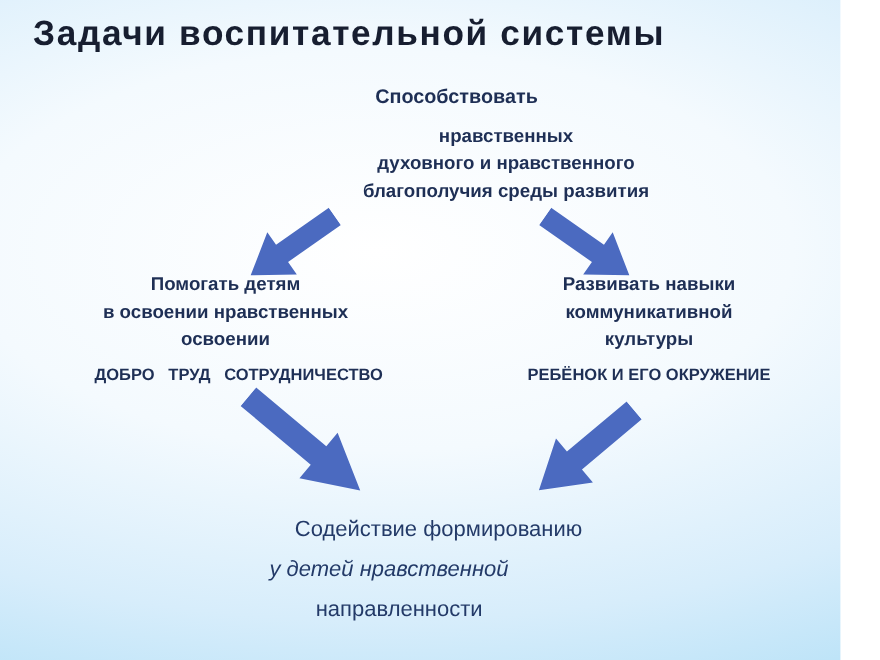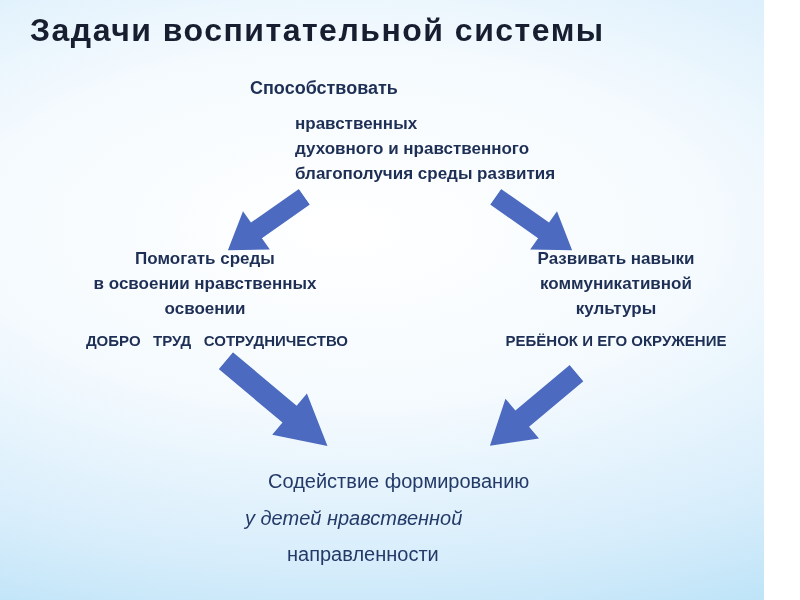--- a/index.html
+++ b/index.html
@@ -24,21 +24,21 @@
     letter-spacing: 1.5px;
     color: #171e30;
     white-space: nowrap;
   }
 
   .top-block {
     position: absolute;
     left: 295px;
     top: 78px;
     width: 330px;
-    text-align: left;
+    text-align: center;
     color: #1e2f55;
     font-weight: 700;
   }
   .top-block .lead {
     font-size: 18px;
     margin-bottom: 12px;
     transform: translateX(-45px);
   }
   .top-block .tline {
     font-size: 17px;
@@ -48,21 +48,21 @@
   .side-block {
     position: absolute;
     top: 246px;
     text-align: center;
     color: #1e2f55;
     font-weight: 700;
     font-size: 17px;
     line-height: 25px;
   }
   .side-block.left  { left: 20px;  width: 370px; }
-  .side-block.right { left: 446px; width: 340px; }
+  .side-block.right { left: 420px; width: 340px; }
   .side-block .emphasis {
     margin-top: 7px;
     white-space: pre;
     font-size: 15px;
   }
   .side-block.left .emphasis { margin-left: 24px; }
 
   .arrow {
     position: absolute;
     display: block;
@@ -111,21 +111,21 @@
 
   <svg class="arrow arrow-tl" viewBox="0 0 120 60" preserveAspectRatio="none">
     <polygon points="0,19 74,19 74,3 118,30 74,57 74,41 0,41" fill="#4b6ac0"></polygon>
   </svg>
 
   <svg class="arrow arrow-tr" viewBox="0 0 120 60" preserveAspectRatio="none">
     <polygon points="0,19 74,19 74,3 118,30 74,57 74,41 0,41" fill="#4b6ac0"></polygon>
   </svg>
 
   <div class="side-block left">
-    <div>Помогать среды</div>
+    <div>Помогать детям</div>
     <div>в освоении нравственных</div>
     <div>освоении</div>
     <div class="emphasis">ДОБРО   ТРУД   СОТРУДНИЧЕСТВО</div>
   </div>
 
   <div class="side-block right">
     <div>Развивать навыки</div>
     <div>коммуникативной</div>
     <div>культуры</div>
     <div class="emphasis">РЕБЁНОК И ЕГО ОКРУЖЕНИЕ</div>

